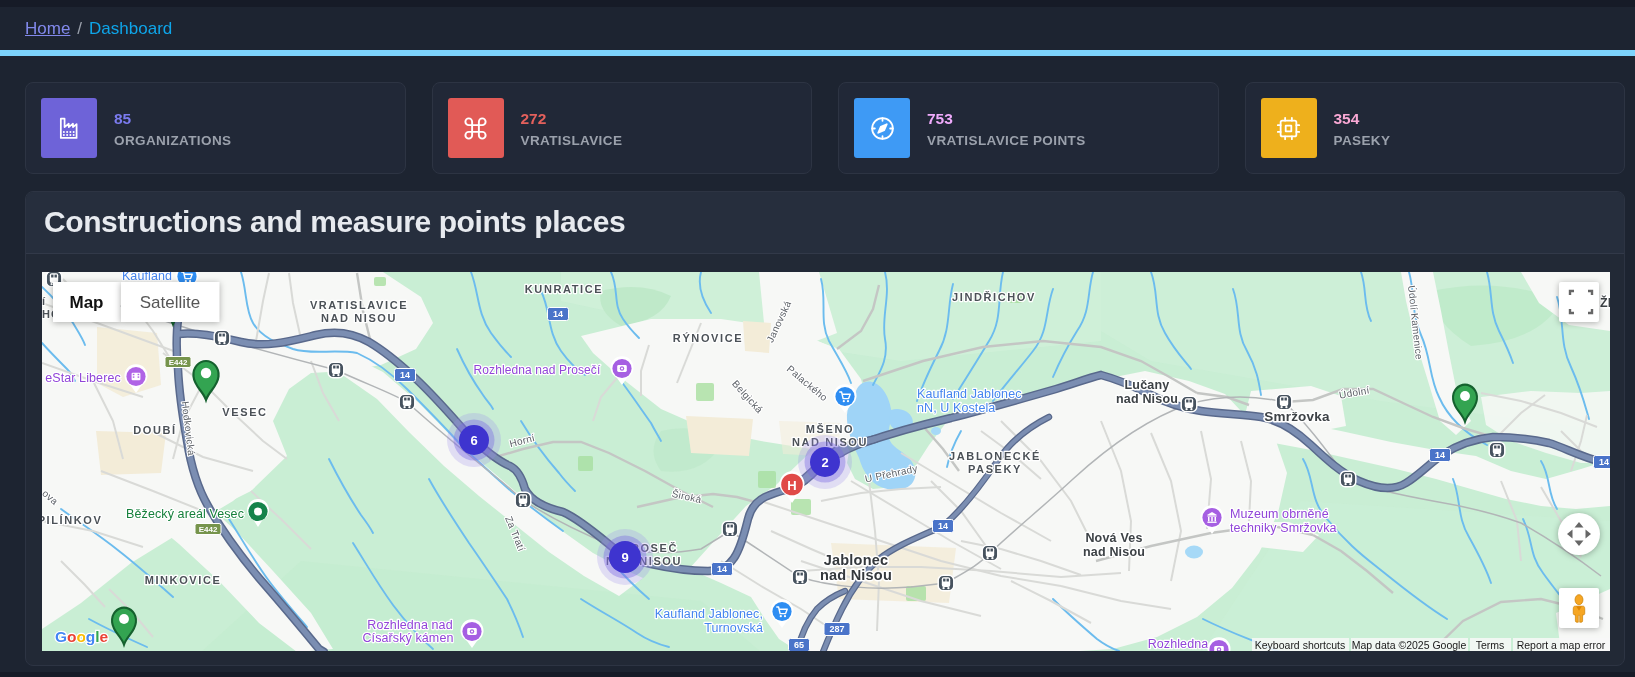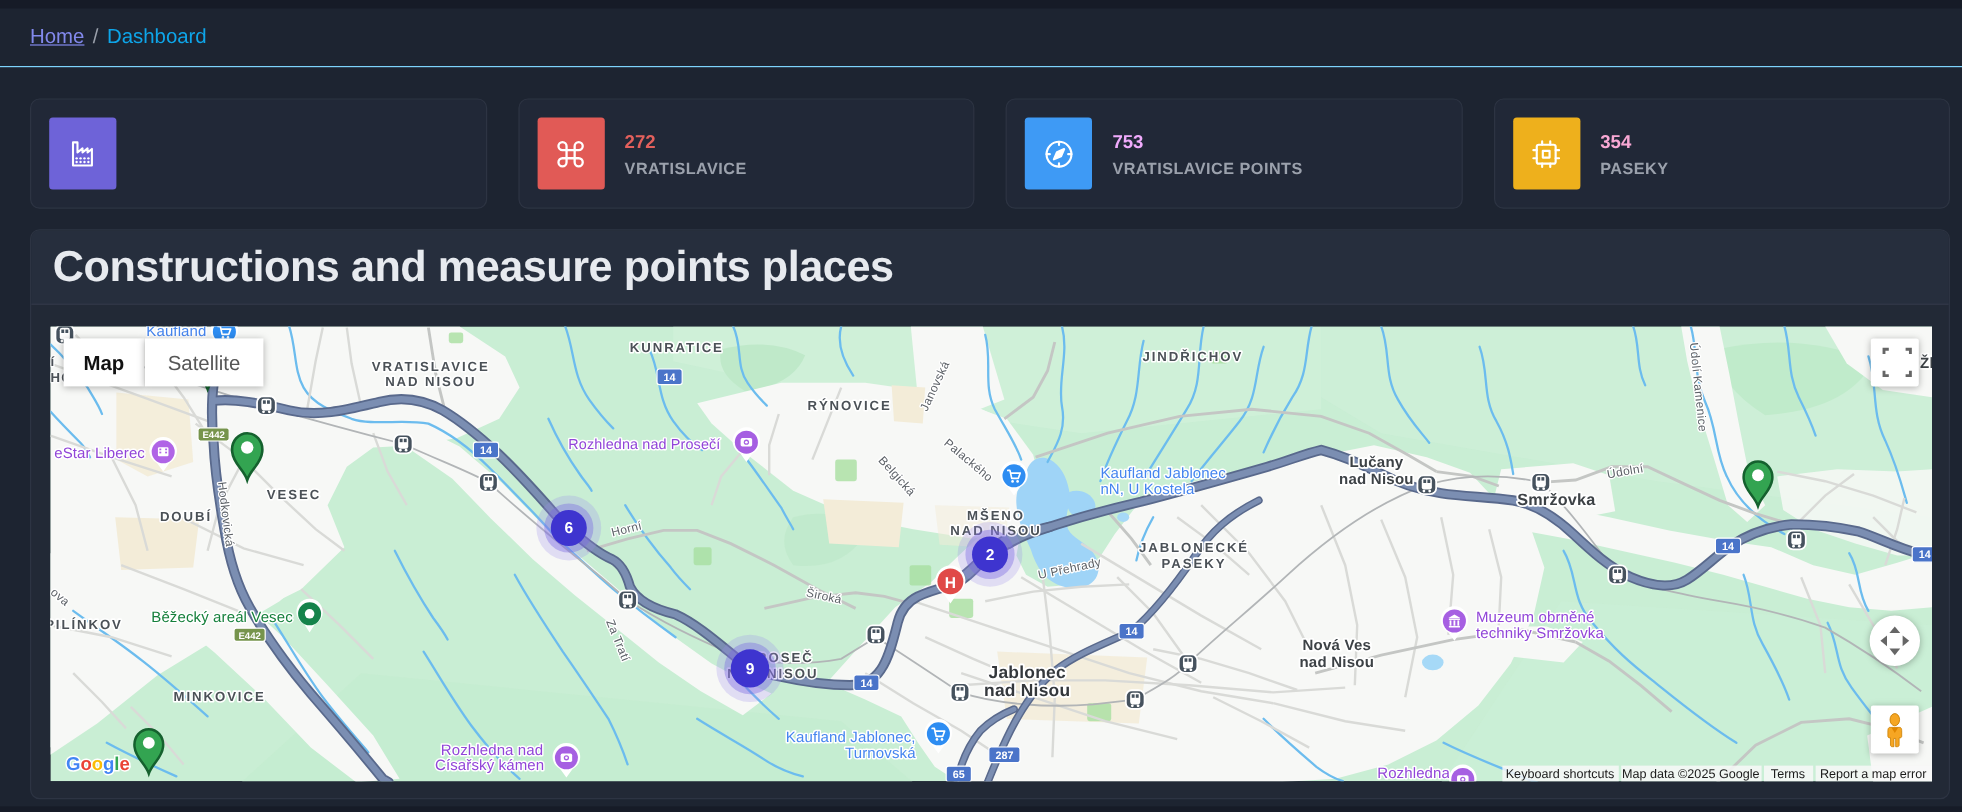--- a/index.html
+++ b/index.html
@@ -1,28 +1,28 @@
 <!DOCTYPE html>
 <html><head><meta charset="utf-8">
 <style>
 * { margin:0; padding:0; box-sizing:border-box; }
 html,body { width:1635px; height:677px; overflow:hidden; background:#161b27; font-family:"Liberation Sans", sans-serif; }
 .page { position:absolute; left:0; top:7px; width:1635px; height:665px; background:#1d2431; }
-.crumbs { height:49px; border-bottom:1px solid #7dd3fc; display:flex; align-items:center; padding-left:25px; font-size:17px; }
+.crumbs { height:49px; border-bottom:6px solid #7dd3fc; display:flex; align-items:center; padding-left:25px; font-size:17px; }
 .crumbs a { color:#8289ec; text-decoration:underline; }
 .crumbs .sep { color:#9aa0ab; margin:0 7px; }
 .crumbs .cur { color:#0ea5e9; }
 .cards { position:absolute; left:25px; top:75px; width:1600px; display:flex; gap:26px; }
 .card { flex:1; height:92px; background:#212837; border:1px solid #2d3443; border-radius:8px; display:flex; align-items:center; padding:0 15px; gap:17px; }
 .cicon { width:56px; height:60px; border-radius:3px; display:flex; align-items:center; justify-content:center; flex:none; }
 .cnum { font-size:15.5px; font-weight:700; line-height:19px; }
 .clab { font-size:13.5px; font-weight:700; color:#9ba1ac; letter-spacing:0.4px; margin-top:5px; }
 .panel { position:absolute; left:25px; top:183.5px; width:1600px; height:475px; background:#222936; border:1px solid #2d3443; border-radius:8px; overflow:hidden; }
 .phead { height:62px; background:#262e3d; border-bottom:1px solid #323949; display:flex; align-items:center; padding-left:18px; }
-.phead h1 { font-size:36px; font-weight:700; color:#e7eaef; letter-spacing:-0.4px; }
+.phead h1 { font-size:30px; font-weight:700; color:#e7eaef; letter-spacing:-0.4px; }
 .pbody { padding:18px 16px 15px 16px; }
 </style></head>
 <body>
 <div class="page">
   <div class="crumbs">
       <a href="#">Home</a>
       <span class="sep">/</span>
       <span class="cur">Dashboard</span>
     </div>
   <div class="cards">
@@ -34,20 +34,24 @@
               <circle cx="7.6" cy="15.4" r="0.85"></circle>
               <circle cx="10.4" cy="15.4" r="0.85"></circle>
               <circle cx="13.2" cy="15.4" r="0.85"></circle>
               <circle cx="16" cy="15.4" r="0.85"></circle>
               <circle cx="7.6" cy="18" r="0.85"></circle>
               <circle cx="10.4" cy="18" r="0.85"></circle>
               <circle cx="13.2" cy="18" r="0.85"></circle>
               <circle cx="16" cy="18" r="0.85"></circle>
             </g>
           </svg>
+        </div>
+<div class="ctxt">
+          <div class="cnum" style="color:#7b7bef">85</div>
+          <div class="clab">ORGANIZATIONS</div>
         </div>
       </div>
     <div class="card">
         <div class="cicon" style="background:#e15a56">
           <svg width="27" height="27" viewBox="0 0 24 24" fill="none" stroke="#fff" stroke-width="1.7" stroke-linecap="round" stroke-linejoin="round">
 <path d="M9 6a3 3 0 1 0-3 3h12a3 3 0 1 0-3-3v12a3 3 0 1 0 3-3H6a3 3 0 1 0 3 3V6z"></path>
           </svg>
         </div>
 <div class="ctxt">
           <div class="cnum" style="color:#e3605c">272</div>

